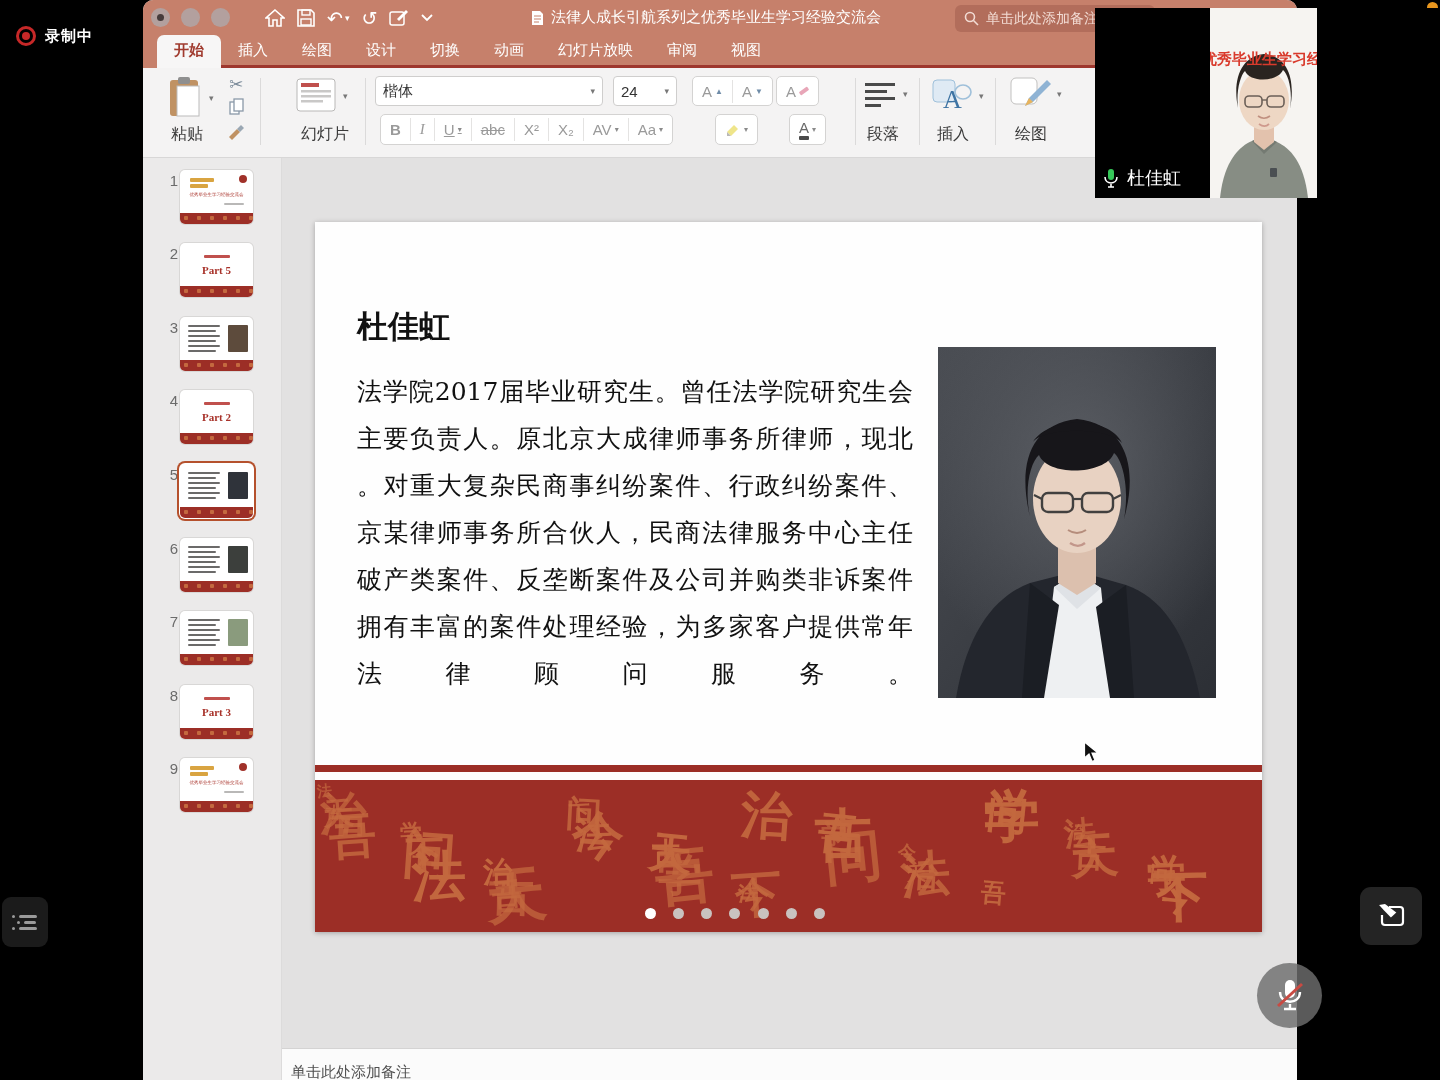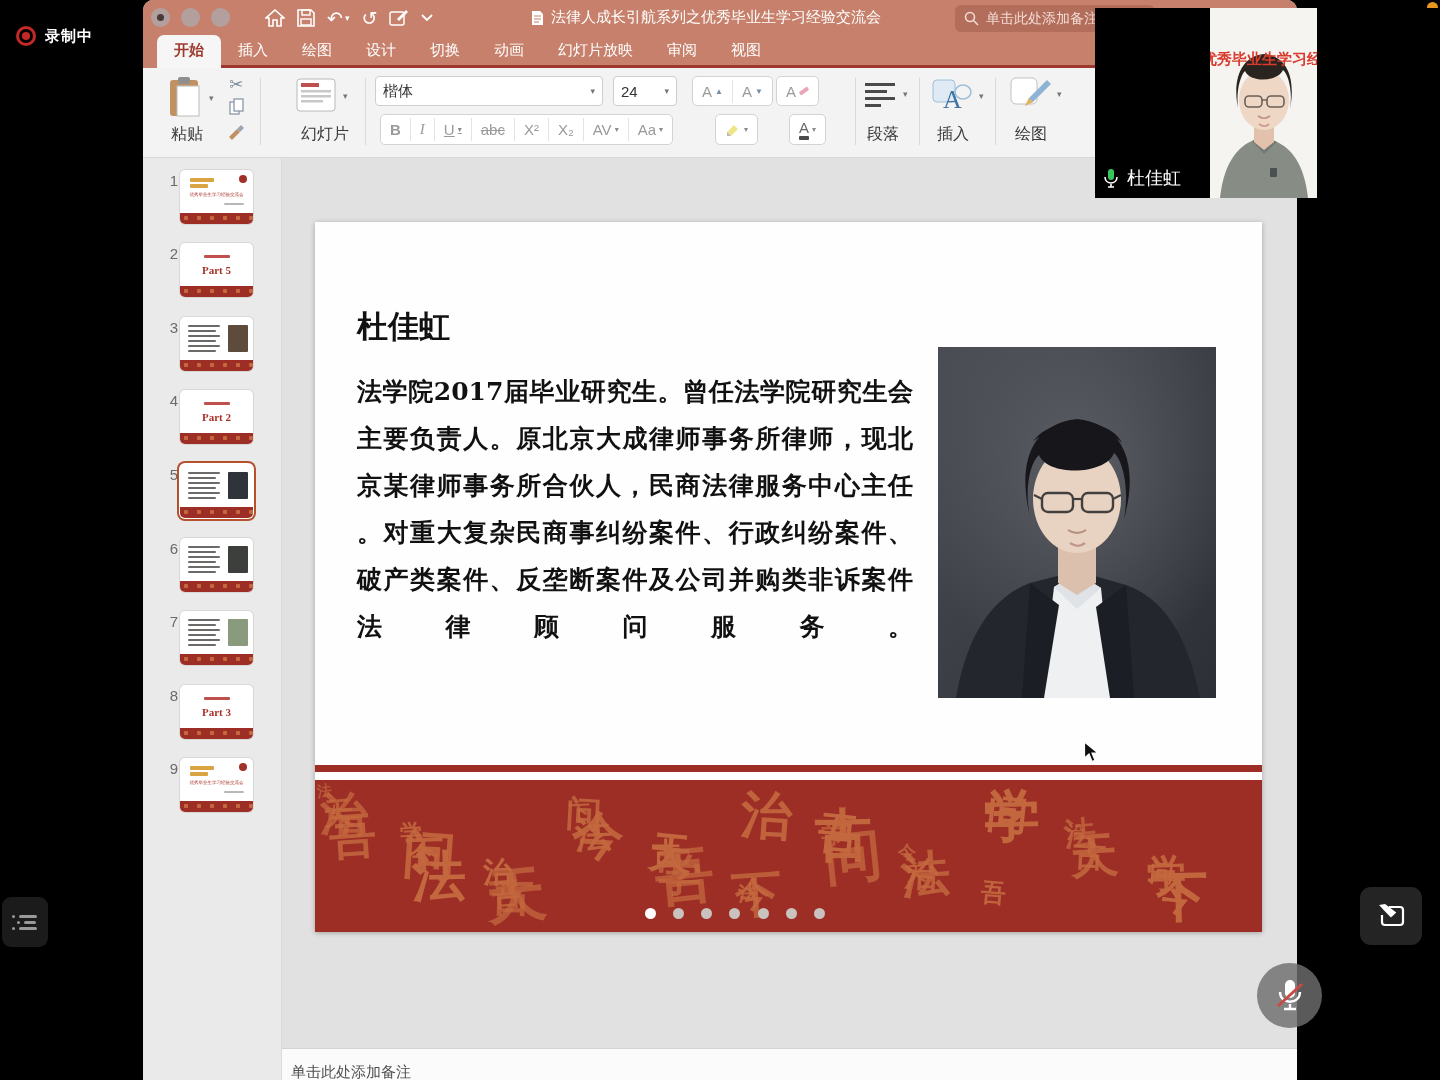--- a/index.html
+++ b/index.html
@@ -65,21 +65,21 @@
     background-image:radial-gradient(circle at 6px 5px, #c4693f 2px, transparent 2.5px);
     background-size:13px 11px; }
   .bar { position:absolute; border-radius:1px; }
   .part-label { position:absolute; left:0; right:0; top:21px; text-align:center; color:#a8322a; font-weight:bold; font-size:11px; font-family:"Liberation Serif","DejaVu Serif",serif; }
   .cover-cap { position:absolute; left:0; right:0; top:22px; text-align:center; color:#a8322a; font-size:4.5px; white-space:nowrap; }
 
   .edit-area { position:relative; flex:1; background:#e2e1e1; }
   .slide { position:absolute; left:33px; top:64px; width:947px; height:710px; background:#fefefe; box-shadow:0 1px 5px rgba(0,0,0,.28); }
   .slide-title { position:absolute; left:42px; top:84px; font-size:31px; font-weight:bold; color:#111; font-family:"DejaVu Serif","Liberation Serif",serif; }
   .slide-body { position:absolute; left:42px; top:146px; width:556px; }
-  .slide-body .bl { height:47px; line-height:47px; font-size:25px; font-weight:700; color:#111;
+  .slide-body .bl { height:47px; line-height:47px; font-size:25px; font-weight:400; color:#111;
     font-family:"DejaVu Serif","Liberation Serif",serif; text-align:justify; text-align-last:justify; }
   .photo { position:absolute; left:623px; top:125px; width:278px; height:351px; }
   .redbar { position:absolute; left:0; top:543px; width:947px; height:7px; background:#9c2e26; }
   .banner { position:absolute; left:0; top:558px; width:947px; height:152px; background:#9c2e26; overflow:hidden; }
   .glyph { position:absolute; color:#c4693f; font-family:"DejaVu Serif","Liberation Serif",serif; font-weight:bold; line-height:1; }
   .dots { position:absolute; top:686px; left:330px; width:180px; display:flex; justify-content:space-between; }
   .dot { width:11px; height:11px; border-radius:50%; background:#c9c2bf; }
   .dot.active { background:#fff; }
   .cursor { position:absolute; left:801px; top:583px; z-index:5; }
 
@@ -418,23 +418,24 @@
               <div class="band"></div>
             </div>
           </div>
         </div>
       <div class="edit-area">
         <div class="slide">
           <div class="slide-title">杜佳虹</div>
           <div class="slide-body">
               <div class="bl">法学院2017届毕业研究生。曾任法学院研究生会</div>
               <div class="bl">主要负责人。原北京大成律师事务所律师，现北</div>
+              <div class="bl">。对重大复杂民商事纠纷案件、行政纠纷案件、</div>
               <div class="bl">京某律师事务所合伙人，民商法律服务中心主任</div>
-              <div class="bl">。对重大复杂民商事纠纷案件、行政纠纷案件、</div>
               <div class="bl">破产类案件、反垄断案件及公司并购类非诉案件</div>
+              <div class="bl">拥有丰富的案件处理经验，为多家客户提供常年</div>
               <div class="bl">法律顾问服务。</div>
             </div>
 
           <svg class="photo" viewBox="0 0 278 351">
             <defs>
               <linearGradient id="pbg" x1="0" y1="0" x2="1" y2="1">
                 <stop offset="0" stop-color="#4a4d53"></stop>
                   <stop offset="0.5" stop-color="#3b3e44"></stop>
                   <stop offset="1" stop-color="#2c2f35"></stop>
               </linearGradient>

